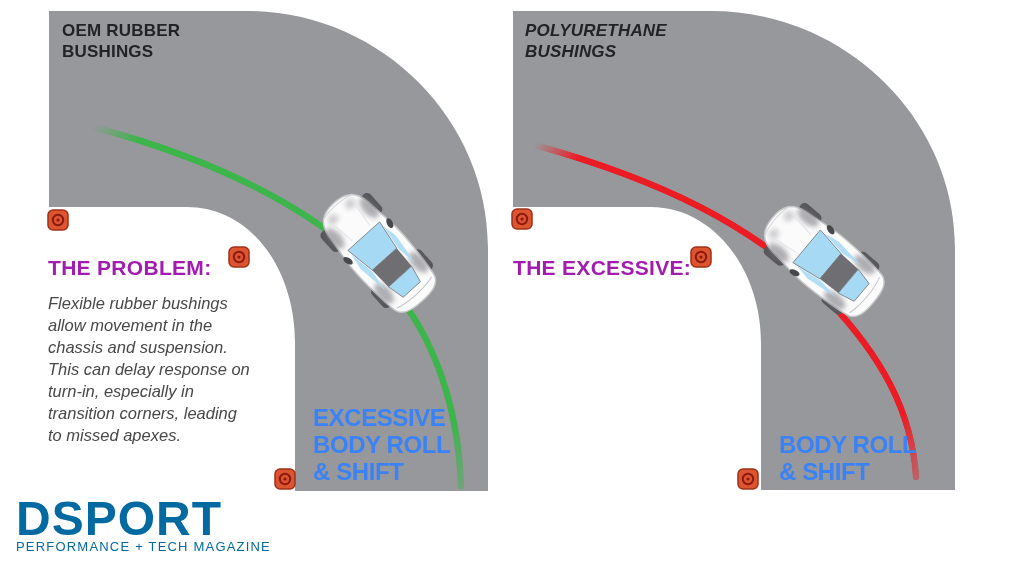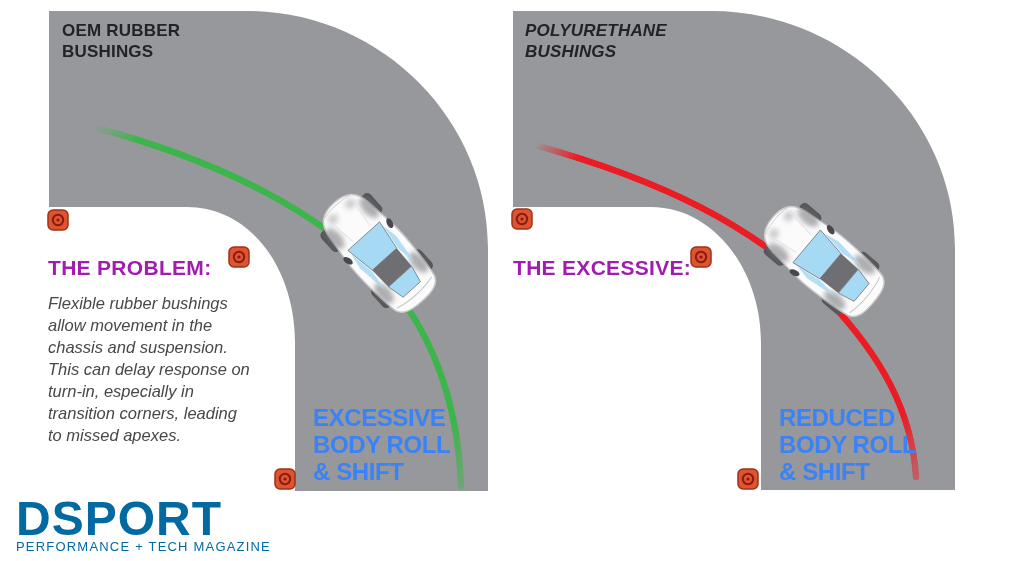--- a/index.html
+++ b/index.html
@@ -147,20 +147,20 @@
 
   <div class="txt block-body" style="left:48px;top:292px;width:205px;">Flexible rubber bushings allow movement in the chassis and suspension. This can delay response on turn-in, especially in transition corners, leading to missed apexes.</div>
 
   <div class="txt corner-label" style="left:313px;top:404px;"><span>EXCESSIVE</span><br><span>BODY ROLL</span><br><span>&amp; SHIFT</span></div>
 
   <div class="txt panel-title" style="left:525px;top:20px;font-style:italic;"><span>POLYURETHANE</span><br><span>BUSHINGS</span></div>
 
   <div class="txt block-heading" style="left:513px;top:256px;">THE EXCESSIVE:</div>
 
 
-  <div class="txt corner-label" style="left:779px;top:404px;"><span>REDUCED</span><br><span>BODY ROLL</span><br><span>&amp; SHIFT</span></div>
+  <div class="txt corner-label" style="left:779px;top:404px;"><br><span>BODY ROLL</span><br><span>&amp; SHIFT</span></div>
 
   <div class="txt logo" style="left:16px;top:498px;">
     <div class="logo-main">DSPORT</div>
     <div class="logo-sub">PERFORMANCE + TECH MAGAZINE</div>
   </div>
 
 </div>
 
 </body></html>

